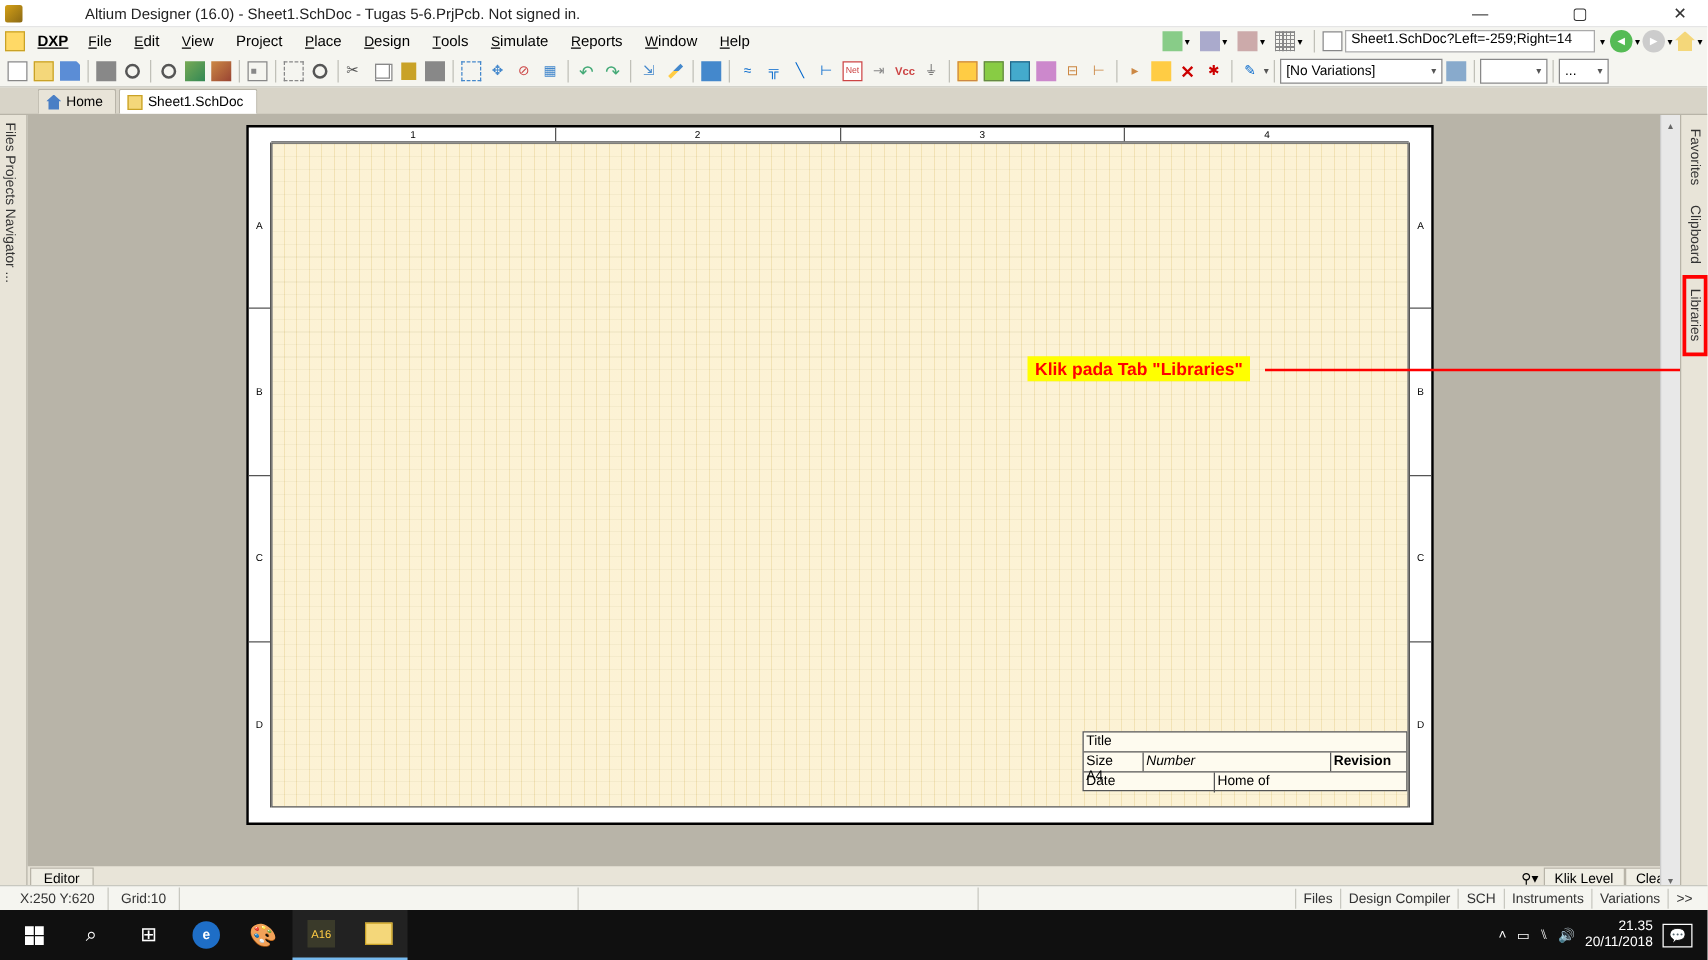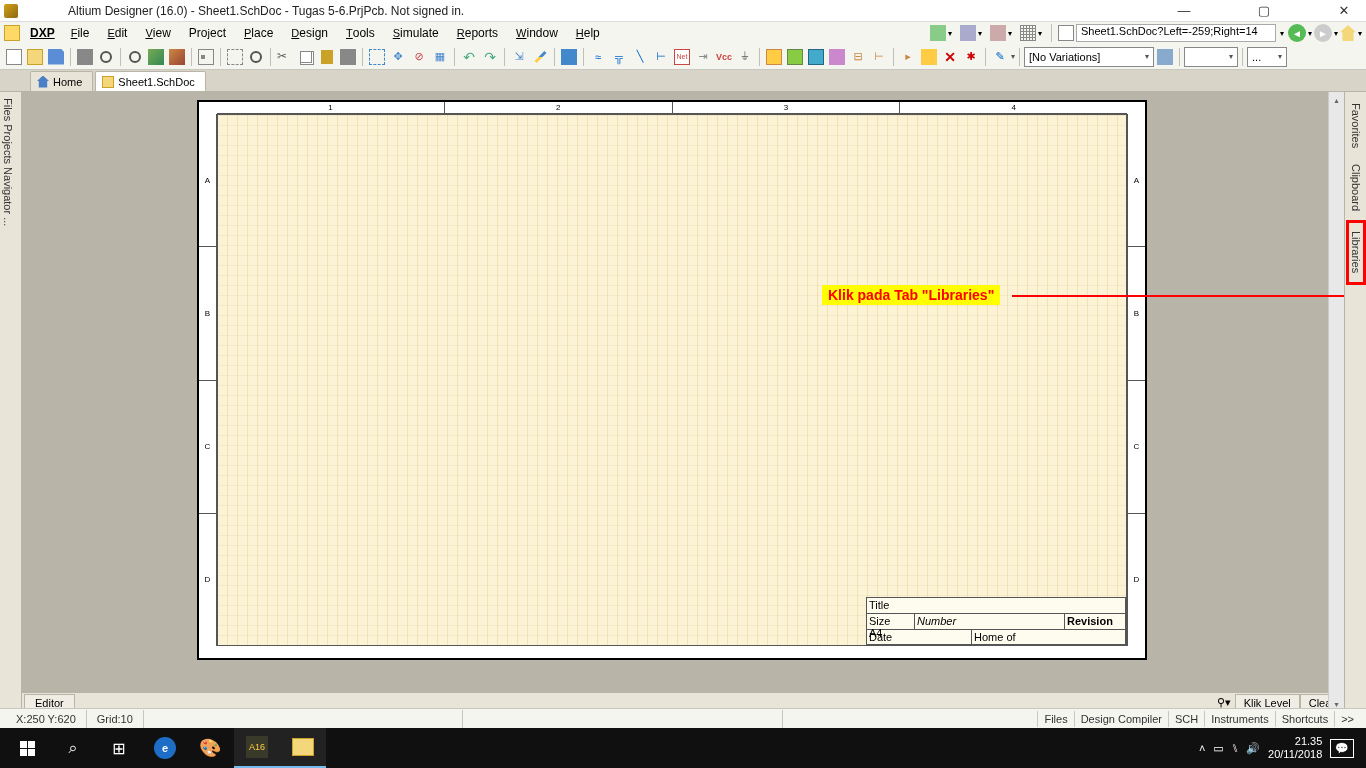--- a/index.html
+++ b/index.html
@@ -56,21 +56,21 @@
 
 .sheet-outer { position: absolute; left: 175px; top: 8px; width: 950px; height: 560px; background: #fff; border: 2px solid #000; }
 .sheet-inner { position: absolute; left: 18px; top: 12px; right: 18px; bottom: 12px; border: 1px solid #555; background: repeating-linear-gradient(0deg,#fdf6e3,#fdf6e3 9px,#f5eed8 9px,#f5eed8 10px), repeating-linear-gradient(90deg, transparent, transparent 9px, #f5eed8 9px, #f5eed8 10px); background-blend-mode: multiply; background-color: #fefbef; }
 .sheet-ruler-top, .sheet-ruler-bot { position: absolute; left: 18px; right: 18px; height: 12px; display: flex; }
 .sheet-ruler-top { top: 0; border-bottom: 1px solid #555; }
 .sheet-ruler-top .cell, .sheet-ruler-left .cell, .sheet-ruler-right .cell { border-right: 1px solid #555; flex:1; font-size:8px; display:flex; align-items:center; justify-content:center; }
 .sheet-ruler-left, .sheet-ruler-right { position: absolute; top: 12px; bottom: 12px; width: 18px; display: flex; flex-direction: column; }
 .sheet-ruler-left { left: 0; border-right: 1px solid #555; }
 .sheet-ruler-right { right: 0; border-left: 1px solid #555; }
 .sheet-ruler-left .cell, .sheet-ruler-right .cell { border-bottom: 1px solid #555; border-right:none; font-size:8px; }
-.titleblock { position: absolute; right: 0; bottom: 0; width: 260px; height: 48px; border: 1px solid #555; font-size: 7px; background: #fefbef; }
+.titleblock { position: absolute; right: 0; bottom: 12px; width: 260px; height: 48px; border: 1px solid #555; font-size: 7px; background: #fefbef; }
 .titleblock .row { display:flex; border-bottom:1px solid #555; height: 16px; }
 .titleblock .cell { border-right:1px solid #555; padding: 1px 2px; }
 
 
 .callout { position: absolute; left: 800px; top: 193px; background: #ffff00; color: red; font-weight: bold; font-size: 14px; padding: 2px 6px; z-index: 10; }
 .callout-line { position: absolute; left: 990px; top: 203px; width: 354px; height: 2px; background: red; z-index: 9; }
 
 
 .editor-strip { position: absolute; left: 22px; right: 22px; bottom: 0; height: 20px; background: #e8e4d8; border-top: 1px solid #b8b4a8; display: flex; align-items: center; }
 .editor-strip .etab { padding: 2px 10px; background: #f0eee4; border: 1px solid #b8b4a8; font-size: 11px; margin-left: 2px; }
@@ -414,21 +414,21 @@
 <div class="statusbar" style="bottom:40px;">
   <div class="seg">X:250 Y:620</div>
   <div class="seg" style="border-right:none;">Grid:10</div>
   <div class="seg" style="border-left:1px solid #c8c8c0;width:320px;"></div>
   <div class="seg" style="width:320px;"></div>
   <div class="spacer"></div>
   <div class="rbtn">Files</div>
   <div class="rbtn">Design Compiler</div>
   <div class="rbtn">SCH</div>
   <div class="rbtn">Instruments</div>
-  <div class="rbtn">Shortcuts</div>
+  <div class="rbtn">Variations</div>
   <div class="rbtn">&gt;&gt;</div>
 </div>
 
 <div class="taskbar">
   <div class="tbtn">
       <div class="win-logo">
         <div></div>
         <div></div>
         <div></div>
         <div></div>

